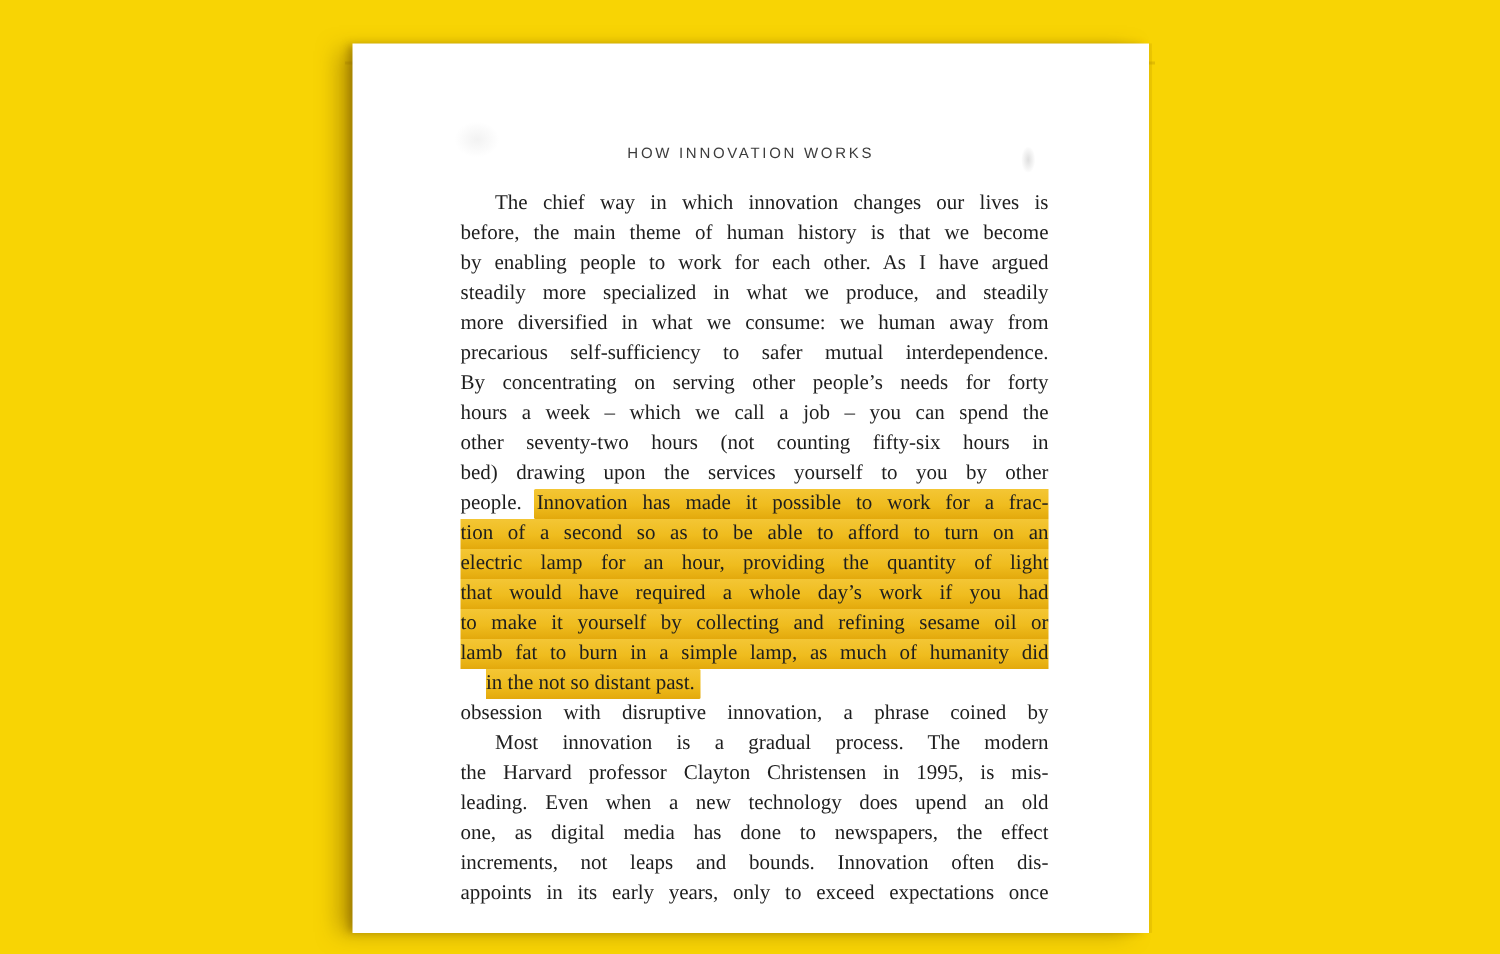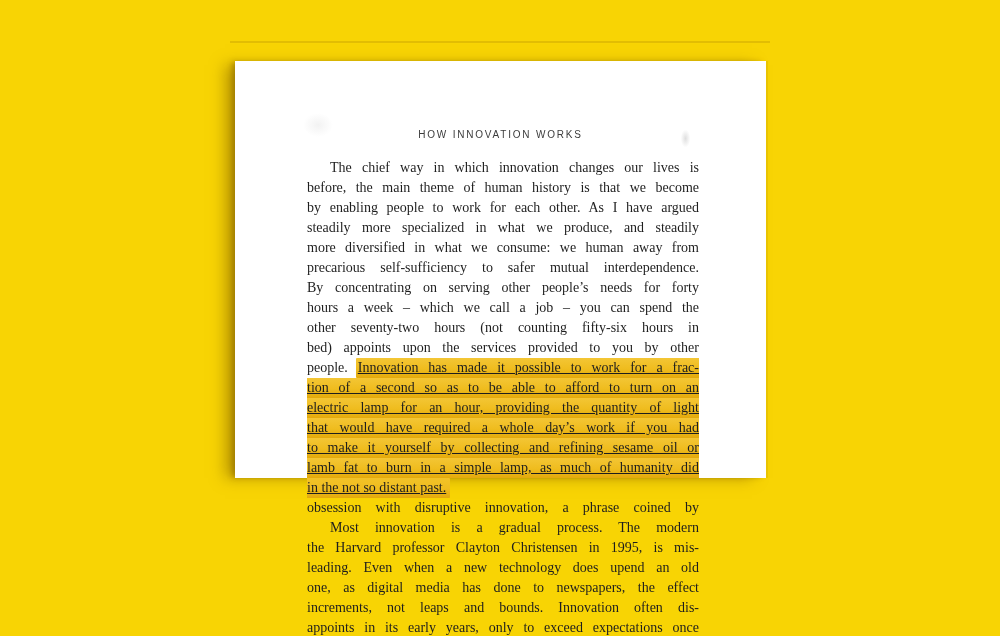--- a/index.html
+++ b/index.html
@@ -10,23 +10,23 @@
     position: relative;
     width: 1000px;
     height: 636px;
     overflow: hidden;
     background: var(--background, #F8D404);
     font-family: "Liberation Serif", serif;
   }
   .book-page {
     position: absolute;
     left: 235px;
-    top: 61px;
+    top: 29px;
     width: 531px;
-    height: 417px;
+    height: 593px;
     background: var(--page, #FFFFFF);
     box-shadow:
       -4px 0 5px -1px rgba(125, 92, 0, 0.45),
       -12px 2px 14px -2px rgba(130, 96, 0, 0.50),
       2px 0 0 rgba(180, 140, 0, 0.18);
   }
   
   .page-top-crease {
     position: absolute;
     left: 230px;
@@ -64,30 +64,29 @@
   }
   .line.justify::after {
     content: "";
     display: inline-block;
     width: 100%;
     height: 0;
     line-height: 0;
     vertical-align: top;
   }
   .line.indent { text-indent: 23px; }
-  .line.nojust { text-align: left; }
+  .line.nojust { text-align: left; margin-left: 17px; }
   .hl {
     background: linear-gradient(180deg,
       rgba(243, 195, 42, 0.95) 0%,
       var(--highlight, #EFBC1E) 55%,
       #E3A90C 100%);
     padding: 2px 4px 3px 4px;
     margin: 0 -4px;
     border-radius: 1px;
-    text-decoration: underline;
   }
   .hl.hl-start { margin-left: -2px; padding-left: 2px; }
   .smudge {
     position: absolute;
     pointer-events: none;
   }
   .smudge-1 {
     left: 68px;
     top: 52px;
     width: 30px;
@@ -116,21 +115,21 @@
     <div class="text-lines">
         <div class="line indent justify"><span>The chief way in which innovation changes our lives is</span></div>
         <div class="line justify"><span>before, the main theme of human history is that we become</span></div>
         <div class="line justify"><span>by enabling people to work for each other. As I have argued</span></div>
         <div class="line justify"><span>steadily more specialized in what we produce, and steadily</span></div>
         <div class="line justify"><span>more diversified in what we consume: we human away from</span></div>
         <div class="line justify"><span>precarious self-sufficiency to safer mutual interdependence.</span></div>
         <div class="line justify"><span>By concentrating on serving other people’s needs for forty</span></div>
         <div class="line justify"><span>hours a week – which we call a job – you can spend the</span></div>
         <div class="line justify"><span>other seventy-two hours (not counting fifty-six hours in</span></div>
-        <div class="line justify"><span>bed) appoints upon the services provided to you by other</span></div>
+        <div class="line justify"><span>bed) drawing upon the services yourself to you by other</span></div>
         <div class="line justify"><span>people. </span><span class="hl hl-start">Innovation has made it possible to work for a frac-</span></div>
         <div class="line justify"><span class="hl">tion of a second so as to be able to afford to turn on an</span></div>
         <div class="line justify"><span class="hl">electric lamp for an hour, providing the quantity of light</span></div>
         <div class="line justify"><span class="hl">that would have required a whole day’s work if you had</span></div>
         <div class="line justify"><span class="hl">to make it yourself by collecting and refining sesame oil or</span></div>
         <div class="line justify"><span class="hl">lamb fat to burn in a simple lamp, as much of humanity did</span></div>
         <div class="line nojust"><span class="hl">in the not so distant past.</span></div>
         <div class="line justify"><span>obsession with disruptive innovation, a phrase coined by</span></div>
         <div class="line indent justify"><span>Most innovation is a gradual process. The modern</span></div>
         <div class="line justify"><span>the Harvard professor Clayton Christensen in 1995, is mis-</span></div>

